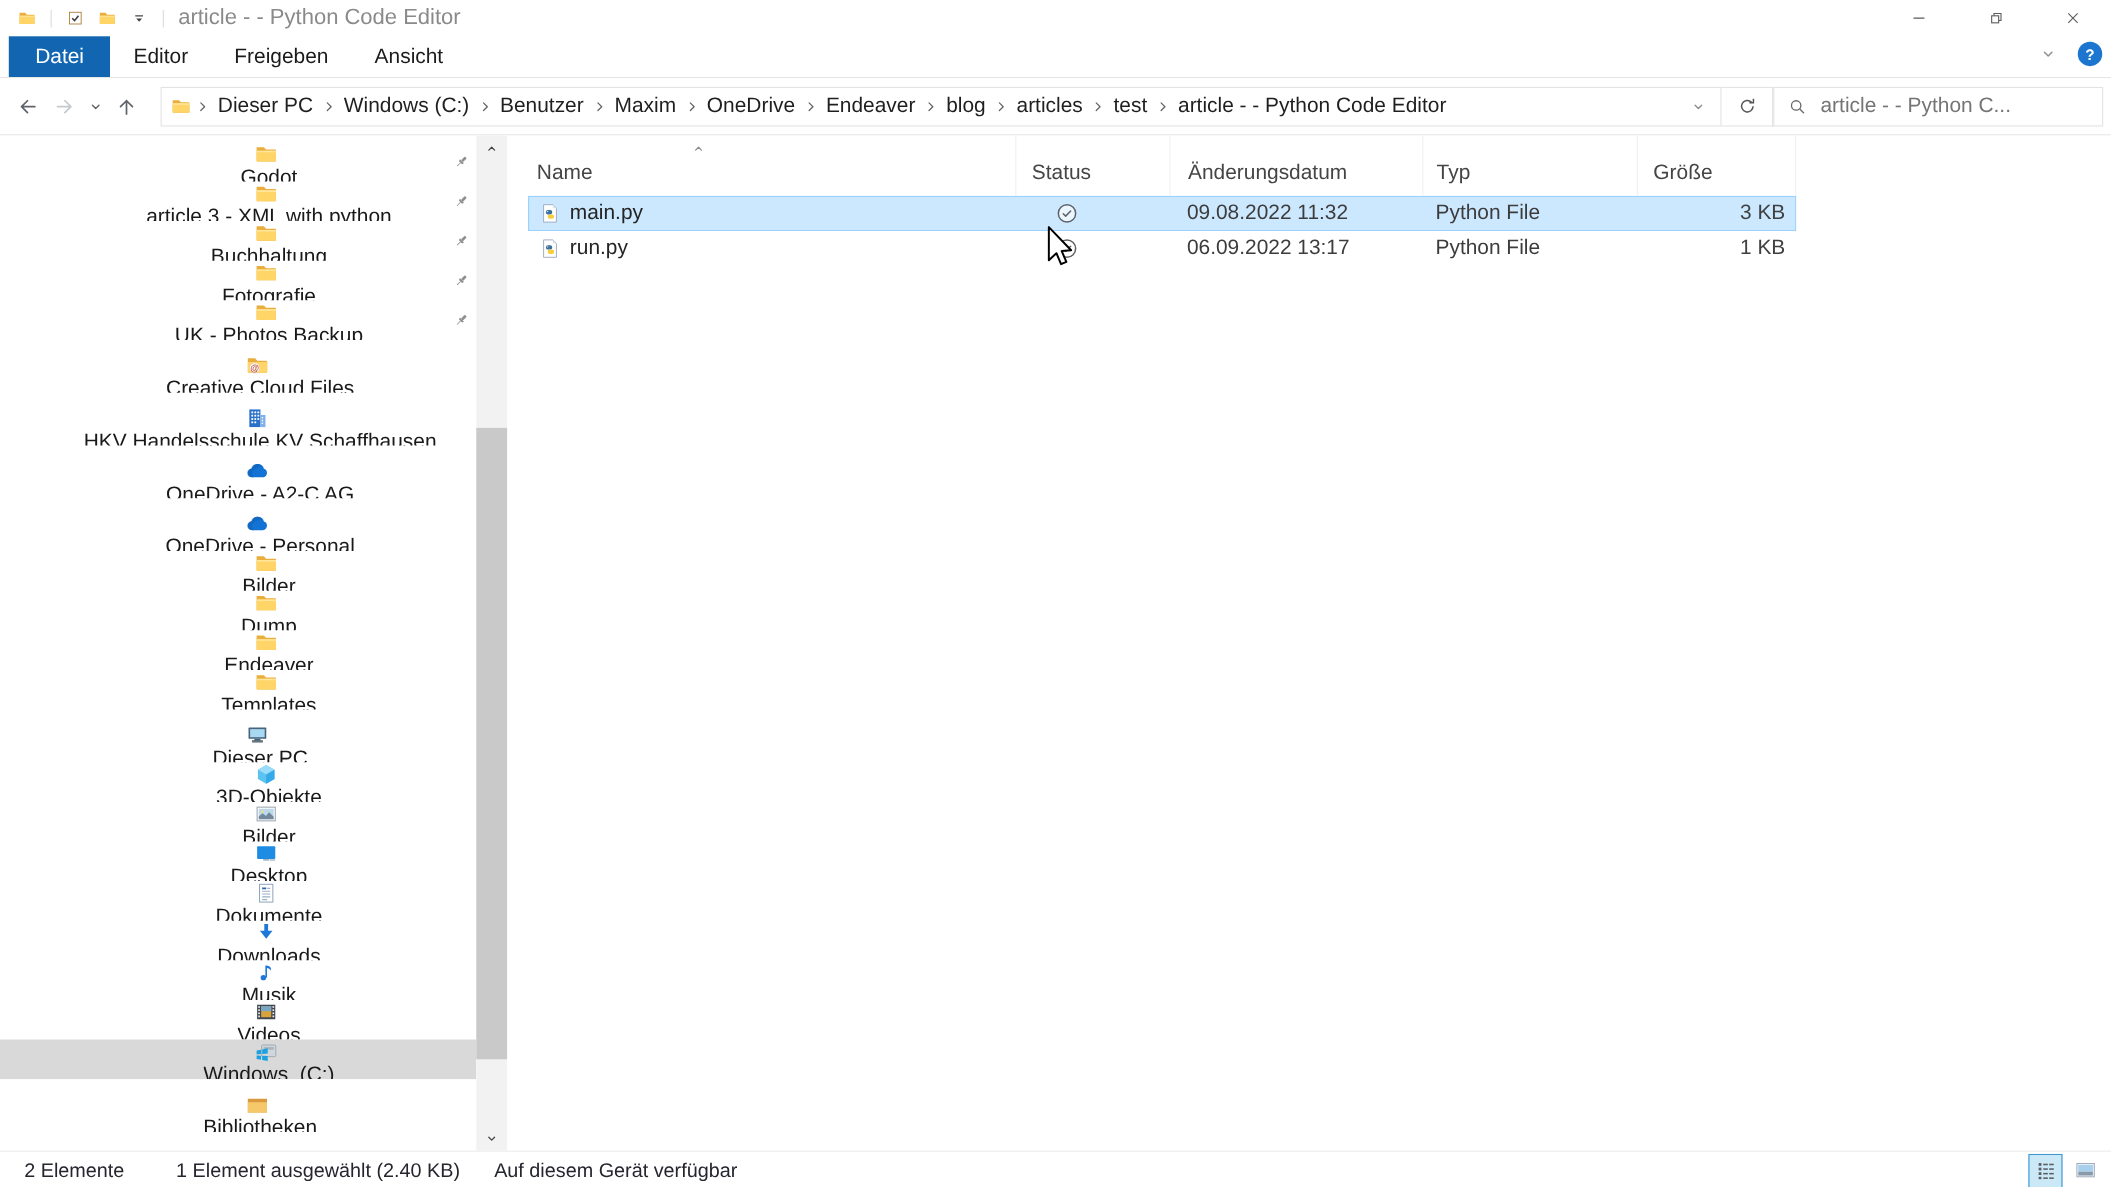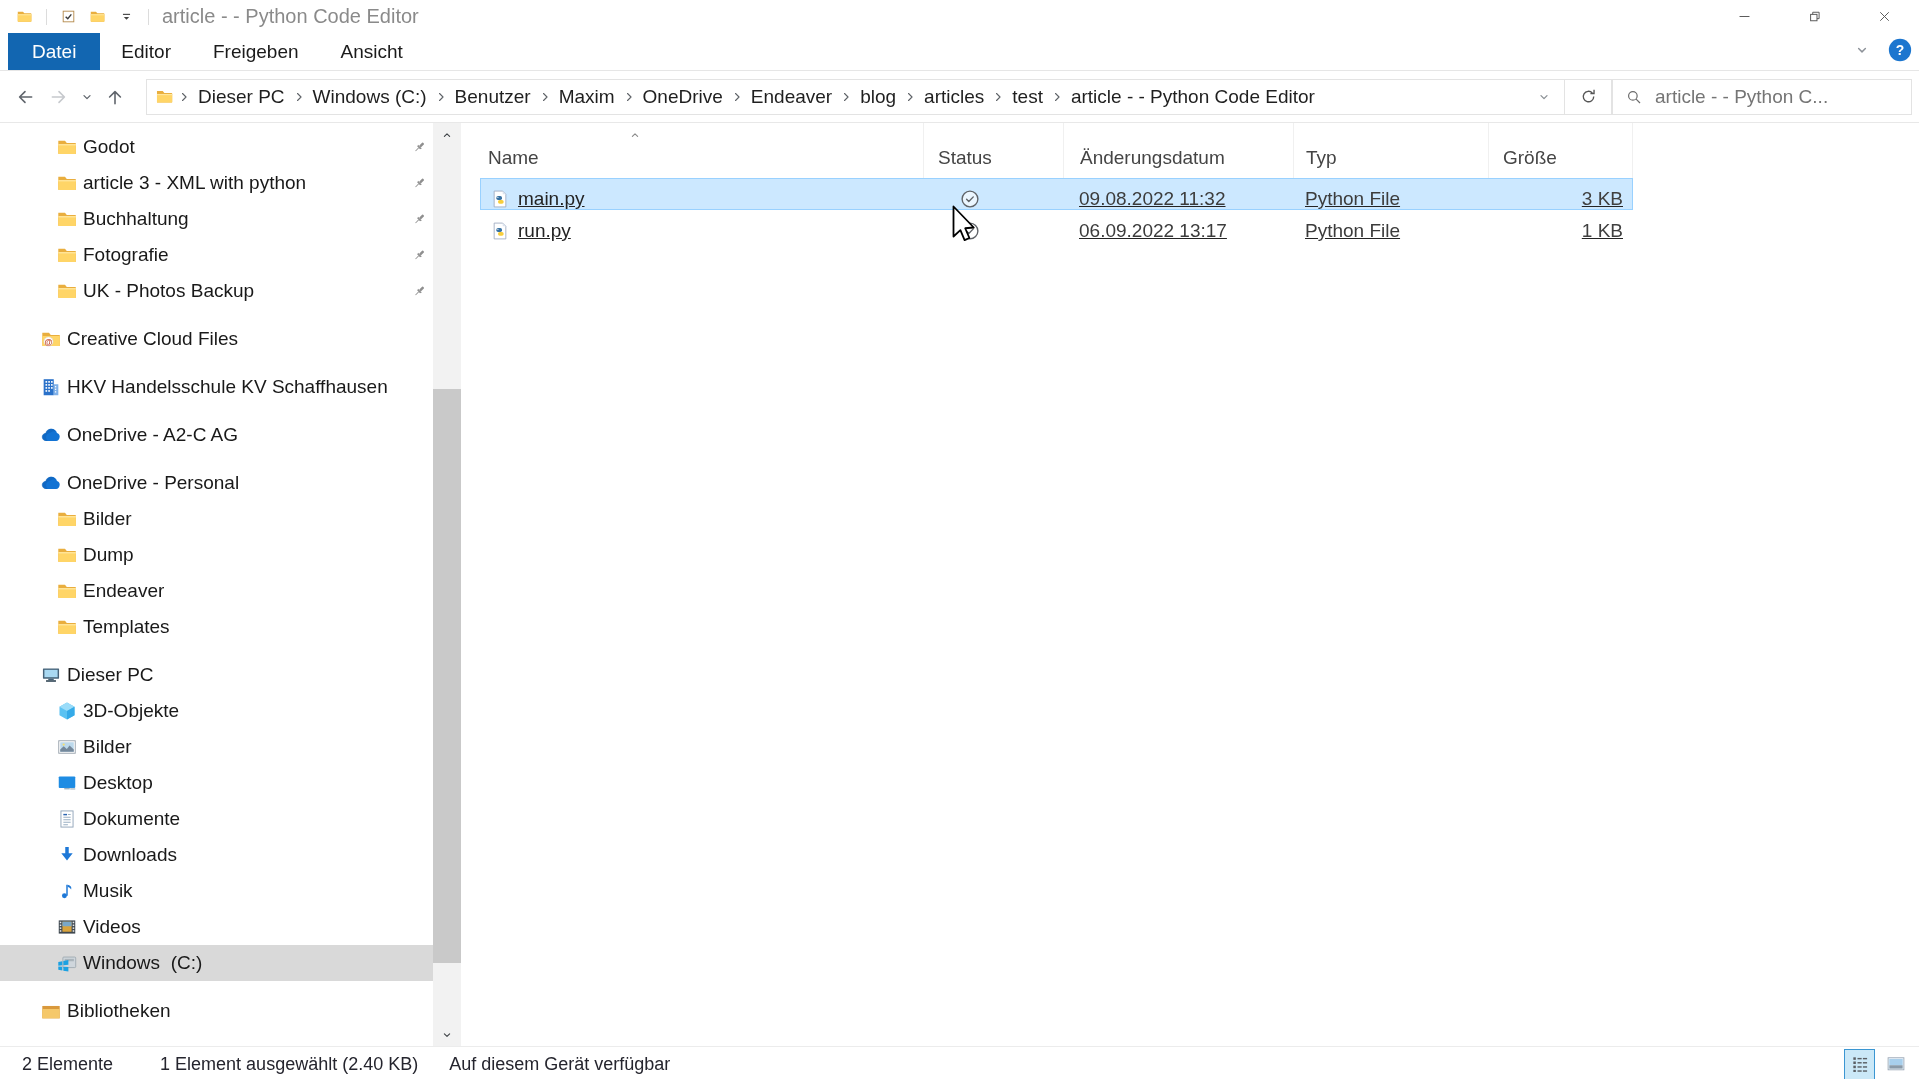--- a/index.html
+++ b/index.html
@@ -43,21 +43,21 @@
   .refresh-btn{width:47px;height:36px;display:flex;align-items:center;justify-content:center;color:#555;border:1px solid #e3e3e3;border-left:none;box-sizing:border-box;}
   .refresh-btn svg{width:19px;height:19px;}
   .searchbox{width:300px;height:36px;border:1px solid #e3e3e3;margin-right:7px;margin-left:0;display:flex;align-items:center;padding-left:12px;gap:12px;box-sizing:border-box;}
   .searchbox .sicon{display:flex;color:#6b6b6b;}
   .searchbox .sicon svg{width:18px;height:18px;}
   .search-text{font-size:19px;color:#757575;white-space:pre;}
 
   
   .main{display:flex;height:923px;position:relative;overflow:hidden;}
   .sidebar{width:433px;padding-top:6px;overflow:hidden;flex:none;box-sizing:border-box;}
-  .side-item{height:36px;display:flex;align-items:center;position:relative;font-size:19px;color:#191919;}
+  .side-item{height:36px;display:flex;align-items:center;position:relative;font-size:19px;color:#191919;flex-direction:column;}
   .side-item.gap{margin-top:12px;}
   .side-item.lv1{padding-left:40px;}
   .side-item.lv2{padding-left:56px;}
   .side-item .icon{width:22px;height:22px;display:flex;align-items:center;justify-content:center;margin-right:5px;flex:none;}
   .side-item .icon svg{width:22px;height:22px;}
   .side-item.selected{background:var(--sidebar-selected-bg,#d9d9d9);}
   .side-item .label{white-space:pre;overflow:hidden;}
   .pin{position:absolute;right:6px;top:50%;transform:translateY(-50%);color:#8f8f8f;display:flex;}
   .pin svg{width:15px;height:15px;}
 
@@ -72,21 +72,21 @@
   .cols{display:flex;height:55px;align-items:stretch;position:relative;font-size:19px;color:#454545;}
   .col{box-sizing:border-box;display:flex;align-items:flex-end;padding-bottom:9px;}
   .c0{width:443px;padding-left:8px;}
   .c1{width:140px;padding-left:14px;border-left:1px solid #f0f0f0;}
   .c2{width:230px;padding-left:16px;border-left:1px solid #f0f0f0;}
   .c3{width:195px;padding-left:12px;border-left:1px solid #f0f0f0;}
   .c4{width:145px;padding-left:14px;border-left:1px solid #f0f0f0;border-right:1px solid #f0f0f0;}
   .sort-chevron{position:absolute;left:148px;top:5px;color:#8a8a8a;display:flex;}
   .sort-chevron svg{width:14px;height:14px;}
 
-  .row{display:flex;height:32px;align-items:flex-end;font-size:19px;color:#242424;width:1153px;text-decoration:underline;}
+  .row{display:flex;height:32px;align-items:center;font-size:19px;color:#242424;width:1153px;}
   .row.selected{background:var(--selection-bg,#cce8ff);box-shadow:inset 0 0 0 1px var(--selection-border,#99d1ff);}
   .cell{display:flex;align-items:center;box-sizing:border-box;}
   .cell.c0{padding-left:10px;padding-bottom:0;border:none;}
   .cell.c1{padding-left:36px;border:none;color:#5f6368;}
   .cell.c2,.cell.c3{border:none;color:#3c3c3c;}
   .cell.c4{border:none;justify-content:flex-end;padding-right:10px;color:#404040;}
   .file-icon{display:flex;margin-right:8px;}
   .file-icon svg{width:20px;height:20px;}
   .status-icon{display:flex;}
   .status-icon svg{width:22px;height:22px;}

